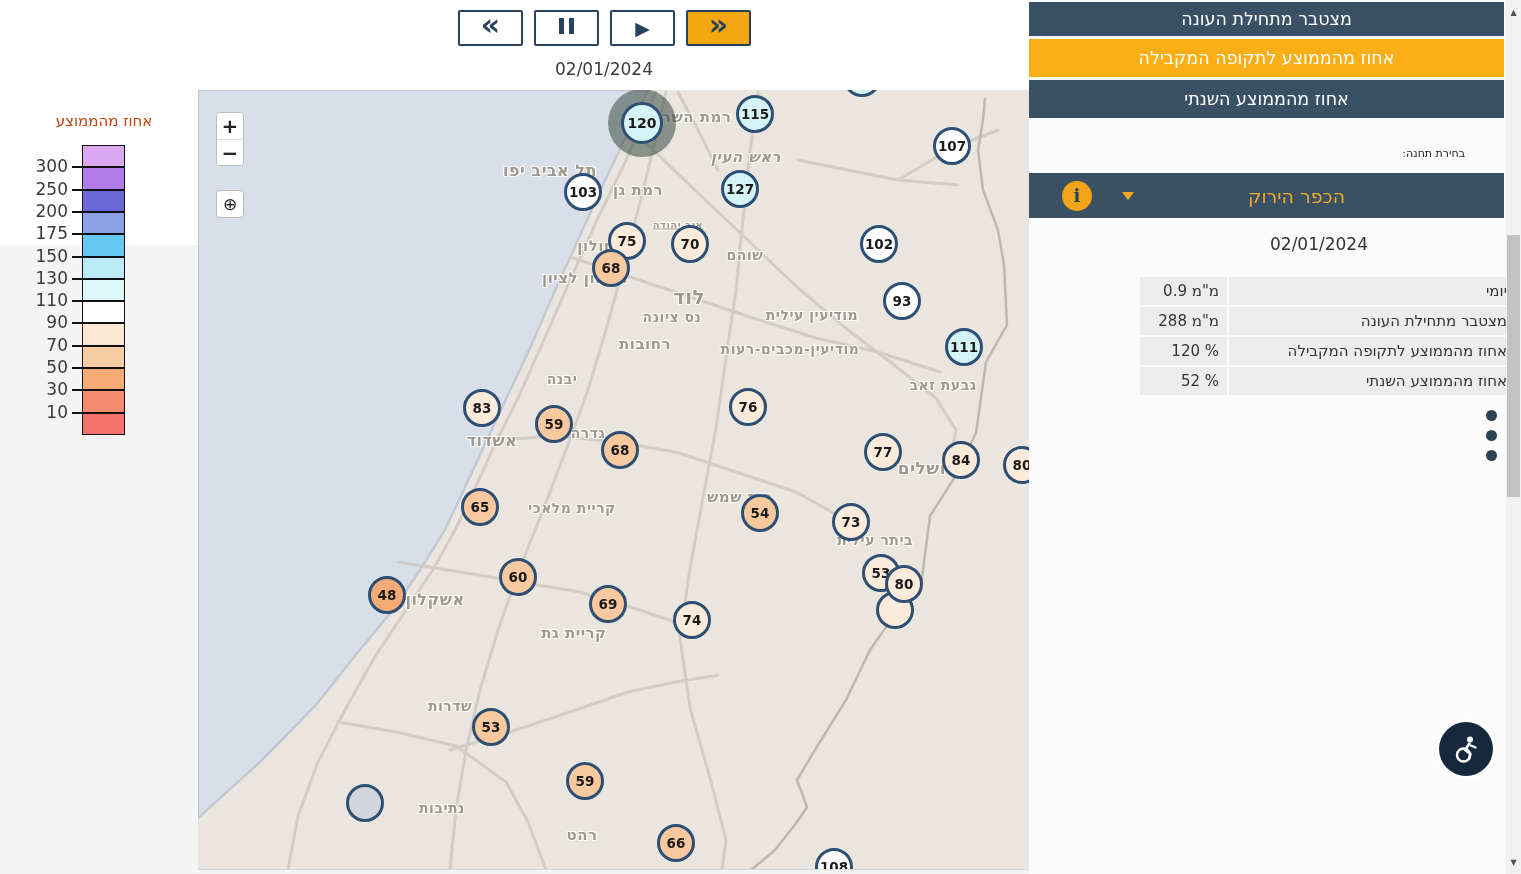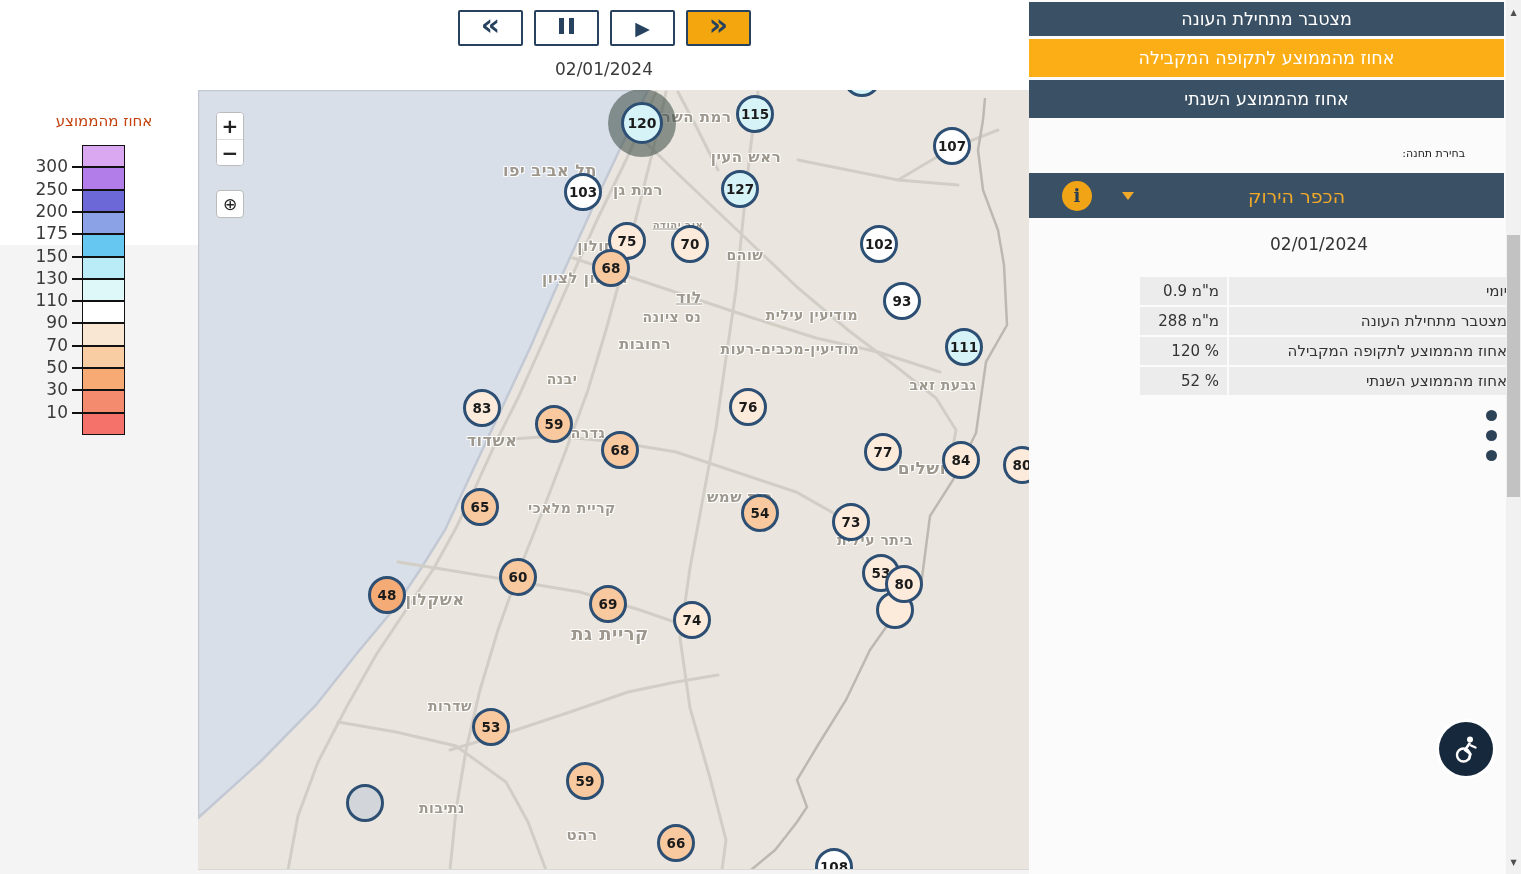--- a/index.html
+++ b/index.html
@@ -168,42 +168,42 @@
       <polyline points="140,632 198,642 258,656 308,692 330,732 348,780"></polyline>
       <polyline points="252,660 312,642 372,622 430,602 478,592 520,585"></polyline>
       <polyline points="600,70 650,80 700,90 760,95"></polyline>
       <polyline points="700,90 754,58 800,40"></polyline>
       <polyline points="480,2 500,40 520,80"></polyline>
     </g>
     <polyline points="787,8 785,30 780,60 785,100 800,140 806,175 809,235 788,272 778,343 755,390 732,426 722,503 698,523 672,560 648,610 620,655 599,690 609,717 599,732 585,750 577,760 553,780" fill="none" stroke="#bdb8b0" stroke-width="2.5"></polyline>
   </svg>
   <div>
       <div class="city" style="left: 493px; top: 27px; font-size: 15px;">רמת השרון</div>
-      <div class="city" style="left: 548px; top: 67px; font-size: 15px;">ראש העין</div>
+      <div class="city" style="left: 548px; top: 67px; font-size: 15px; font-style: italic;">ראש העין</div>
       <div class="city" style="left: 352px; top: 80px; font-size: 16px;">תל אביב יפו</div>
       <div class="city" style="left: 440px; top: 100px; font-size: 15px;">רמת גן</div>
       <div class="city" style="left: 480px; top: 134px; font-size: 10px; text-decoration: underline;">אור יהודה</div>
       <div class="city" style="left: 398px; top: 156px; font-size: 15px;">חולון</div>
       <div class="city" style="left: 547px; top: 165px; font-size: 14px;">שוהם</div>
       <div class="city" style="left: 387px; top: 188px; font-size: 15px;">ראשון לציון</div>
-      <div class="city" style="left: 491px; top: 207px; font-size: 16px; text-decoration: underline;">לוד</div>
+      <div class="city" style="left: 491px; top: 207px; font-size: 20px;">לוד</div>
       <div class="city" style="left: 614px; top: 225px; font-size: 14px;">מודיעין עילית</div>
       <div class="city" style="left: 474px; top: 227px; font-size: 14px;">נס ציונה</div>
       <div class="city" style="left: 447px; top: 254px; font-size: 15px;">רחובות</div>
       <div class="city" style="left: 592px; top: 259px; font-size: 14px;">מודיעין-מכבים-רעות</div>
       <div class="city" style="left: 364px; top: 289px; font-size: 14px;">יבנה</div>
       <div class="city" style="left: 745px; top: 295px; font-size: 14px;">גבעת זאב</div>
       <div class="city" style="left: 390px; top: 343px; font-size: 14px;">גדרה</div>
       <div class="city" style="left: 294px; top: 350px; font-size: 16px;">אשדוד</div>
       <div class="city" style="left: 732px; top: 378px; font-size: 17px;">ירושלים</div>
       <div class="city" style="left: 542px; top: 407px; font-size: 15px;">בית שמש</div>
       <div class="city" style="left: 374px; top: 418px; font-size: 14px;">קריית מלאכי</div>
       <div class="city" style="left: 677px; top: 450px; font-size: 14px;">ביתר עילית</div>
       <div class="city" style="left: 230px; top: 509px; font-size: 16px; margin-left: 7px;">אשקלון</div>
-      <div class="city" style="left: 412px; top: 543px; font-size: 18px;">קריית גת</div>
+      <div class="city" style="left: 376px; top: 543px; font-size: 15px;">קריית גת</div>
       <div class="city" style="left: 252px; top: 616px; font-size: 14px;">שדרות</div>
       <div class="city" style="left: 244px; top: 718px; font-size: 14px;">נתיבות</div>
       <div class="city" style="left: 384px; top: 745px; font-size: 15px;">רהט</div>
     </div>
   <div>
       <div class="marker" style="left: 664px; top: -12px; background: rgb(214, 243, 247);"></div>
       <div class="marker" style="left: 557px; top: 24px; background: rgb(214, 243, 247);">115</div>
       <div class="halo" style="left: 444px; top: 33px;"></div>
       <div class="marker selected" style="left: 444px; top: 33px; background: rgb(214, 243, 247);">120</div>
       <div class="marker" style="left: 754px; top: 56px; background: rgb(255, 255, 255);">107</div>

